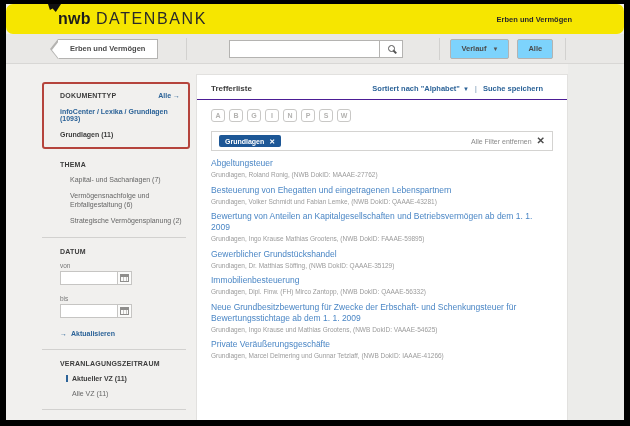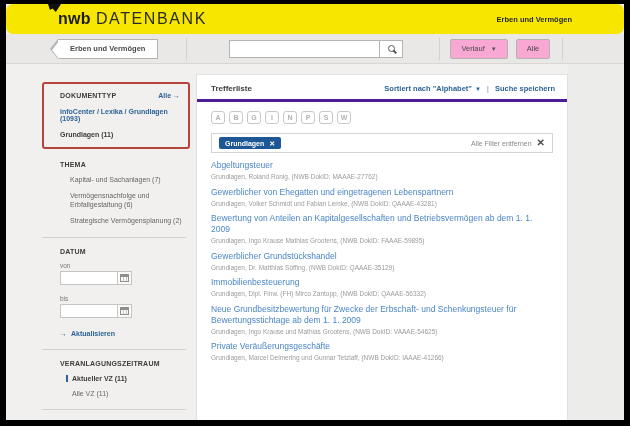--- a/index.html
+++ b/index.html
@@ -61,22 +61,22 @@
     width:24px; height:18px; background:#fff; border:1px solid #b4b3b1;
     display:flex; align-items:center; justify-content:center; cursor:pointer;
   }
   .mag{width:7px; height:7px; border:1.4px solid #555; border-radius:50%; position:relative;}
   .mag::after{
     content:""; position:absolute; width:4px; height:1.5px; background:#555;
     right:-3.4px; bottom:-1.4px; transform:rotate(45deg);
   }
   .sep2{margin-left:36px;} .sep3{margin-left:12px;}
   .tb-btn{
-    height:20px; background:#f9a8d4; border:1px solid #b4b3b1; border-radius:2px;
-    font-size:7.5px; font-weight:normal; color:#4a4a4a; padding:0 10px;
+    height:20px; background:#7dd3fc; border:1px solid #b4b3b1; border-radius:2px;
+    font-size:7.5px; font-weight:bold; color:#4a4a4a; padding:0 10px;
     display:flex; align-items:center; gap:6px; cursor:pointer;
   }
   .verlauf{margin-left:10px;} .akten{margin-left:8px;}
   .caret{font-size:6px; color:#555; line-height:1;}
   
   .main{display:flex; height:356px;}
   
   .sidebar{width:190px; flex:none; padding-top:16px; font-size:7px; color:#666;}
   .red-box{
     margin:2px 0 12px 36px; width:148px; border:2px solid var(--red,#b5443c);
@@ -116,21 +116,21 @@
   .vz-item{margin-left:6px; margin-top:8px; padding-left:4px; border-left:2px solid transparent; cursor:pointer;}
   .vz-item.active{border-left:2px solid var(--blue,#2c6398); font-weight:bold; color:var(--dark,#3c3c3c);}
   
   .panel{
     width:372px; flex:none; background:#fff; margin-top:10px;
     border:1px solid #e2e1df; border-bottom:none; overflow:hidden;
   }
   .right-gutter{flex:1; background:#ececea;}
   .panel-head{
     display:flex; align-items:flex-end; justify-content:space-between;
-    padding:9px 12px 6px 14px; border-bottom:3px solid #4c1d95;
+    padding:9px 24px 6px 14px; border-bottom:1px solid #4c1d95;
   }
   .panel-title{font-size:8px; font-weight:bold; color:var(--dark,#3c3c3c);}
   .head-links{display:flex; align-items:center; gap:6px; font-size:7.5px; font-weight:bold; color:var(--blue,#2c6398);}
   .sort-link,.save-link{cursor:pointer; text-decoration:none; color:var(--blue,#2c6398); display:flex; align-items:center; gap:3px;}
   .head-sep{color:#9fb6cb;}
   .alpha-row{display:flex; gap:4px; padding:9px 14px 0;}
   .alpha-btn{
     width:14px; height:13px; border:1px solid #c9c8c6; border-radius:3px; background:#fff;
     color:#b3b2b0; font-size:7px; font-weight:bold;
     display:flex; align-items:center; justify-content:center; cursor:pointer;
@@ -279,21 +279,21 @@
           <span class="clear-x">✕</span>
         </span>
       </div>
 
       <div class="results">
         <div class="row">
           <a class="row-title">Abgeltungsteuer</a>
           <div class="row-meta">Grundlagen, Roland Ronig, (NWB DokID: MAAAE-27762)</div>
         </div>
         <div class="row">
-          <a class="row-title">Gewerblicher von Ehegatten und eingetragenen Lebenspartnern</a>
+          <a class="row-title">Besteuerung von Ehegatten und eingetragenen Lebenspartnern</a>
           <div class="row-meta">Grundlagen, Volker Schmidt und Fabian Lemke, (NWB DokID: QAAAE-43281)</div>
         </div>
         <div class="row">
           <a class="row-title">Bewertung von Anteilen an Kapitalgesellschaften und Betriebsvermögen ab dem 1. 1. 2009</a>
           <div class="row-meta">Grundlagen, Ingo Krause Mathias Grootens, (NWB DokID: FAAAE-59895)</div>
         </div>
         <div class="row">
           <a class="row-title">Gewerblicher Grundstückshandel</a>
           <div class="row-meta">Grundlagen, Dr. Matthias Söffing, (NWB DokID: QAAAE-35129)</div>
         </div>

